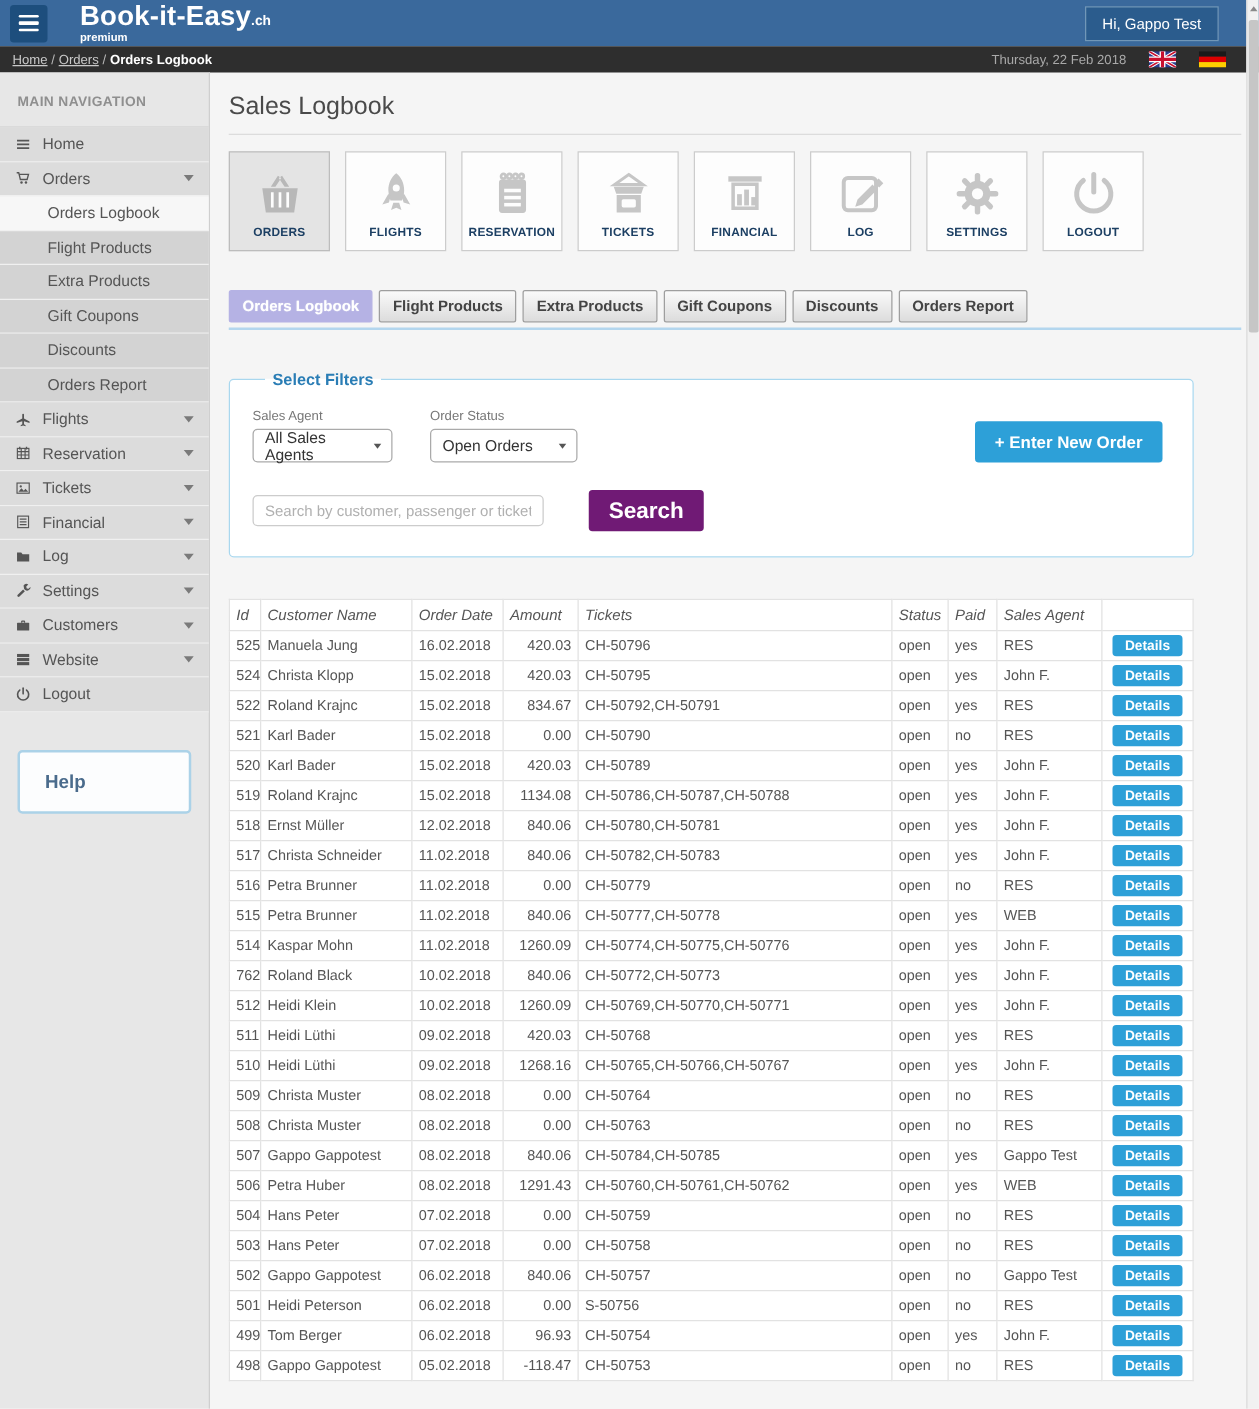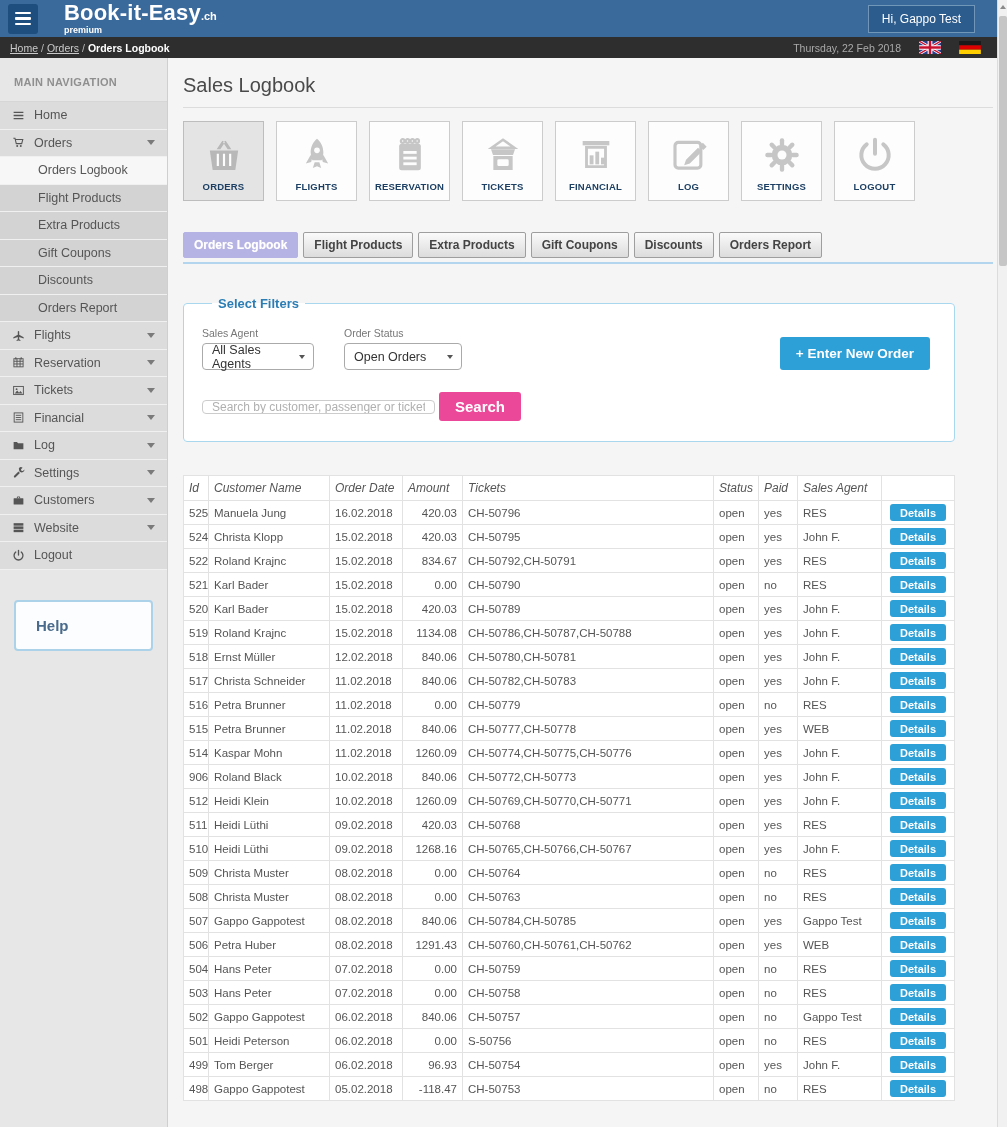--- a/index.html
+++ b/index.html
@@ -59,23 +59,23 @@
   
   .filters { margin-top:32px; width:772px; border:1px solid #a9d7ee; border-radius:4px; background:#fff; padding:6px 18px 20px; }
   .filters legend { color:#2a7db5; font-weight:bold; font-size:13px; padding:0 6px; margin-left:10px; }
   .filter-row { display:flex; align-items:flex-end; margin-top:10px; }
   .field { margin-right:30px; }
   .field-label { font-size:10.5px; color:#777; margin-bottom:4px; }
   .select { position:relative; height:27px; border:1px solid #aaa; border-radius:4px; background:#fff; display:flex; align-items:center; padding:0 22px 0 9px; font-size:12.5px; color:#333; cursor:pointer; }
   .select .sel-arrow { position:absolute; right:8px; top:11px; width:0; height:0; border-left:3.5px solid transparent; border-right:3.5px solid transparent; border-top:4.5px solid #555; }
   .new-order-btn { margin-left:auto; margin-right:6px; background:#2da0d8; border:none; border-radius:3px; color:#fff; font-weight:bold; font-size:13.5px; padding:9px 16px; cursor:pointer; font-family:inherit; }
   .search-row { display:flex; margin-top:22px; align-items:center; }
-  .search-input { width:233px; height:14px; border:1px solid #ccc; border-radius:4px; padding:0 9px; font-size:12px; color:#555; font-family:inherit; outline:none; }
+  .search-input { width:233px; height:25px; border:1px solid #ccc; border-radius:4px; padding:0 9px; font-size:12px; color:#555; font-family:inherit; outline:none; }
   .search-input::placeholder { color:#b0b0b0; }
-  .search-btn { margin-left:4px; background:#ec4899; border:none; border-radius:3px; color:#fff; font-weight:bold; font-size:15px; padding:6px 16px; cursor:pointer; font-family:inherit; }
+  .search-btn { margin-left:36px; background:#701a75; border:none; border-radius:3px; color:#fff; font-weight:bold; font-size:18px; padding:6px 16px; cursor:pointer; font-family:inherit; }
 
   
   .orders-table { margin-top:33px; border-collapse:collapse; background:#fff; border:1px solid #bfbfbf; width:771px; table-layout:fixed; }
   .orders-table th { font-style:italic; font-weight:normal; text-align:left; font-size:12px; color:#555; padding:5px 5px; border:1px solid #e2e2e2; white-space:nowrap; overflow:hidden; }
   .orders-table td { font-size:11.5px; color:#555; padding:3px 5px; border:1px solid #e2e2e2; white-space:nowrap; overflow:hidden; height:21.5px; }
   .orders-table td.amount { text-align:right; }
   .details-btn { display:block; margin:0 auto; background:#2da0d8; border:none; border-radius:3px; color:#fff; font-weight:bold; font-size:11px; padding:2.5px 10px; cursor:pointer; font-family:inherit; }
 
   
   .scrollbar { position:absolute; top:0; right:0; width:10px; height:1127px; background:#f1f1f1; border-left:1px solid #dcdcdc; z-index:20; }
@@ -685,21 +685,21 @@
             <td>CH-50774,CH-50775,CH-50776</td>
             <td>open</td>
             <td>yes</td>
             <td>John F.</td>
             <td>
               <button class="details-btn">Details</button>
             </td>
           </tr>
 
           <tr>
-            <td>906</td>
+            <td>762</td>
             <td>Roland Black</td>
             <td>10.02.2018</td>
             <td class="amount">840.06</td>
             <td>CH-50772,CH-50773</td>
             <td>open</td>
             <td>yes</td>
             <td>John F.</td>
             <td>
               <button class="details-btn">Details</button>
             </td>

